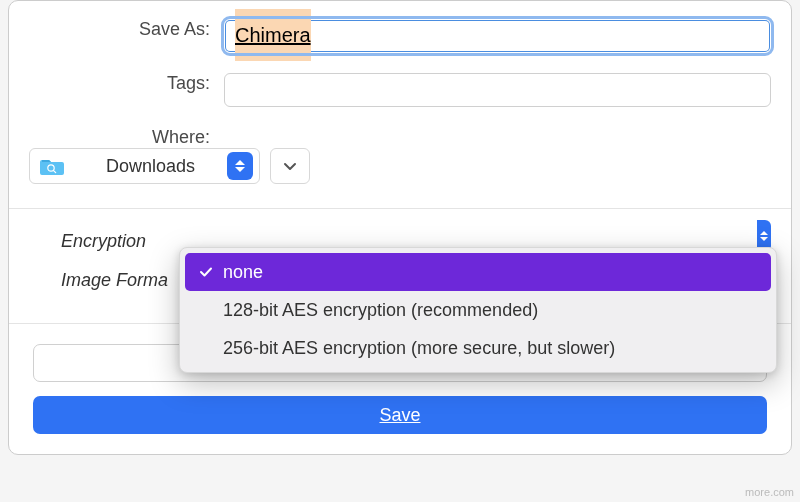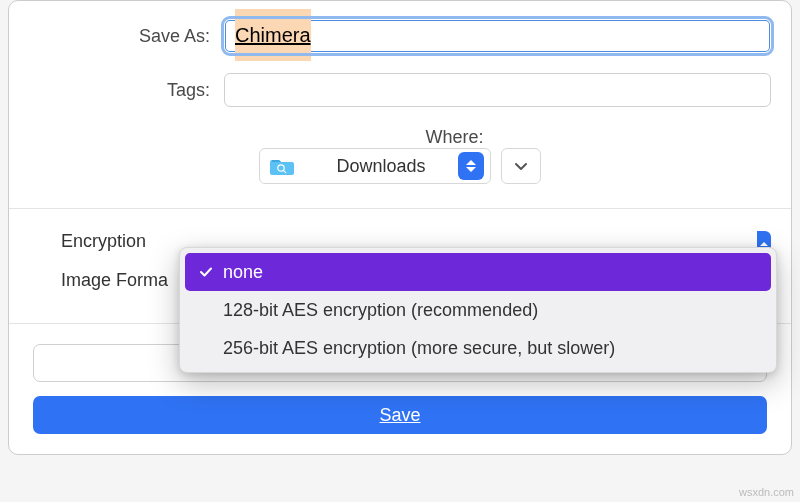--- a/index.html
+++ b/index.html
@@ -21,21 +21,21 @@
       border-radius: 10px;
       margin: 0 8px;
       position: relative;
       height: 455px;
     }
     .section1 {
       padding: 18px 20px 20px 20px;
     }
     .row {
       display: flex;
-      align-items: center;
+      align-items: flex-start;
       margin-bottom: 20px;
     }
     .label {
       width: 195px;
       text-align: right;
       padding-right: 14px;
       color: #4a4a4a;
       font-size: 18px;
     }
     .input-text {
@@ -126,23 +126,24 @@
     .divider {
       height: 1px;
       background: #e4e4e4;
     }
     .section2 {
       padding: 22px 20px 10px 20px;
       position: relative;
     }
     .row2 {
       display: flex;
-      align-items: flex-start;
+      align-items: flex-end;
       margin-bottom: 18px;
       position: relative;
+      font-style: italic;
     }
     .label2 {
       width: 160px;
       text-align: left;
       padding-left: 32px;
       color: #333;
       font-size: 18px;
       white-space: nowrap;
       overflow: hidden;
     }
@@ -320,13 +321,13 @@
   <div class="menu-item">
     <span class="check"></span>
     <span>128-bit AES encryption (recommended)</span>
   </div>
   <div class="menu-item">
     <span class="check"></span>
     <span>256-bit AES encryption (more secure, but slower)</span>
   </div>
 </div>
 
-<div class="watermark">wsxdn.com</div>
+<div class="watermark">more.com</div>
 
 </body></html>

